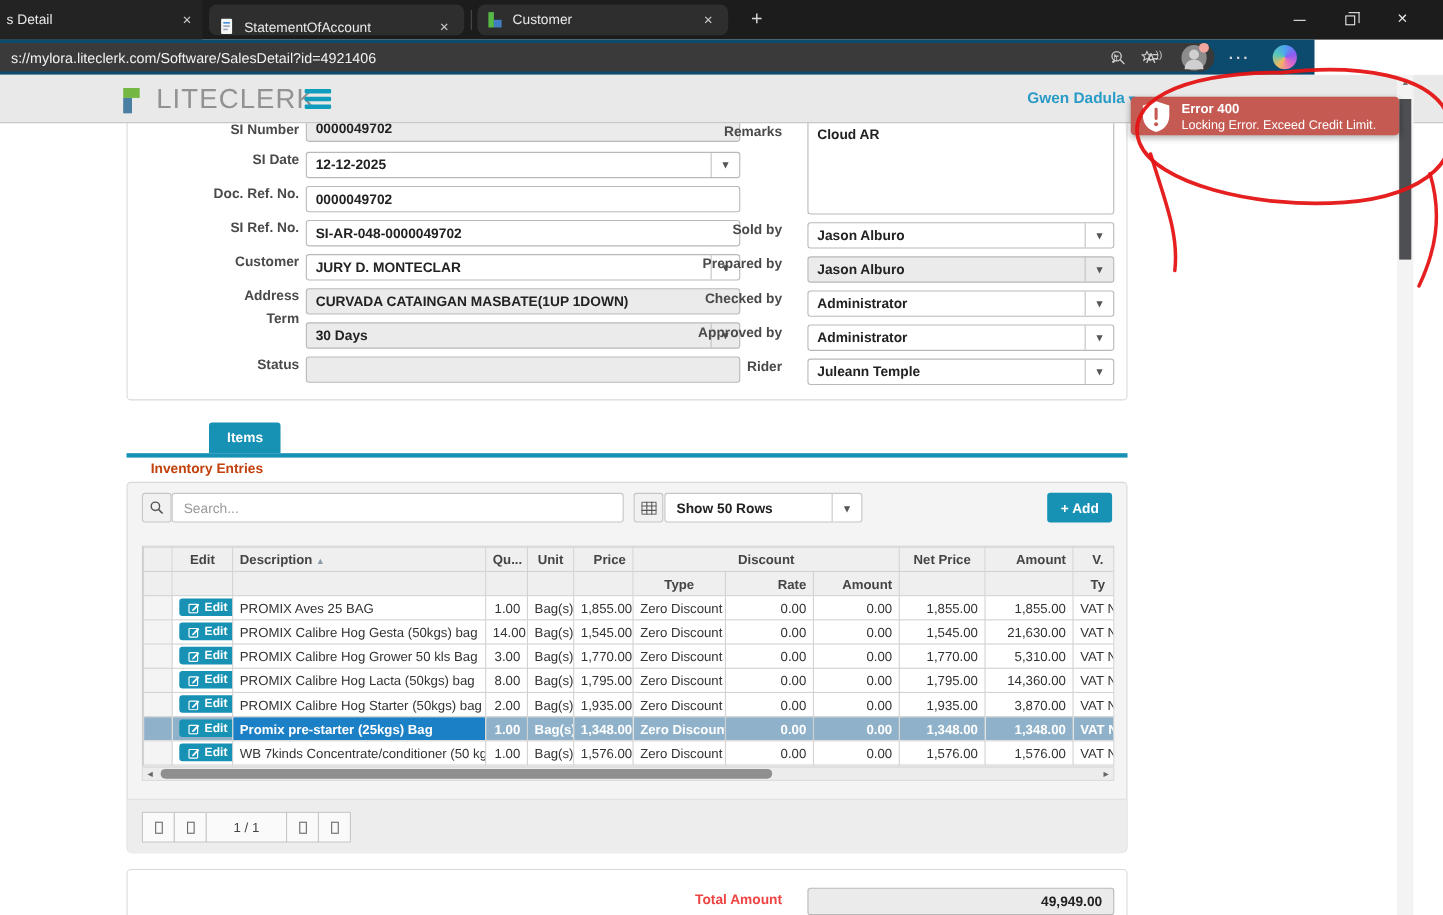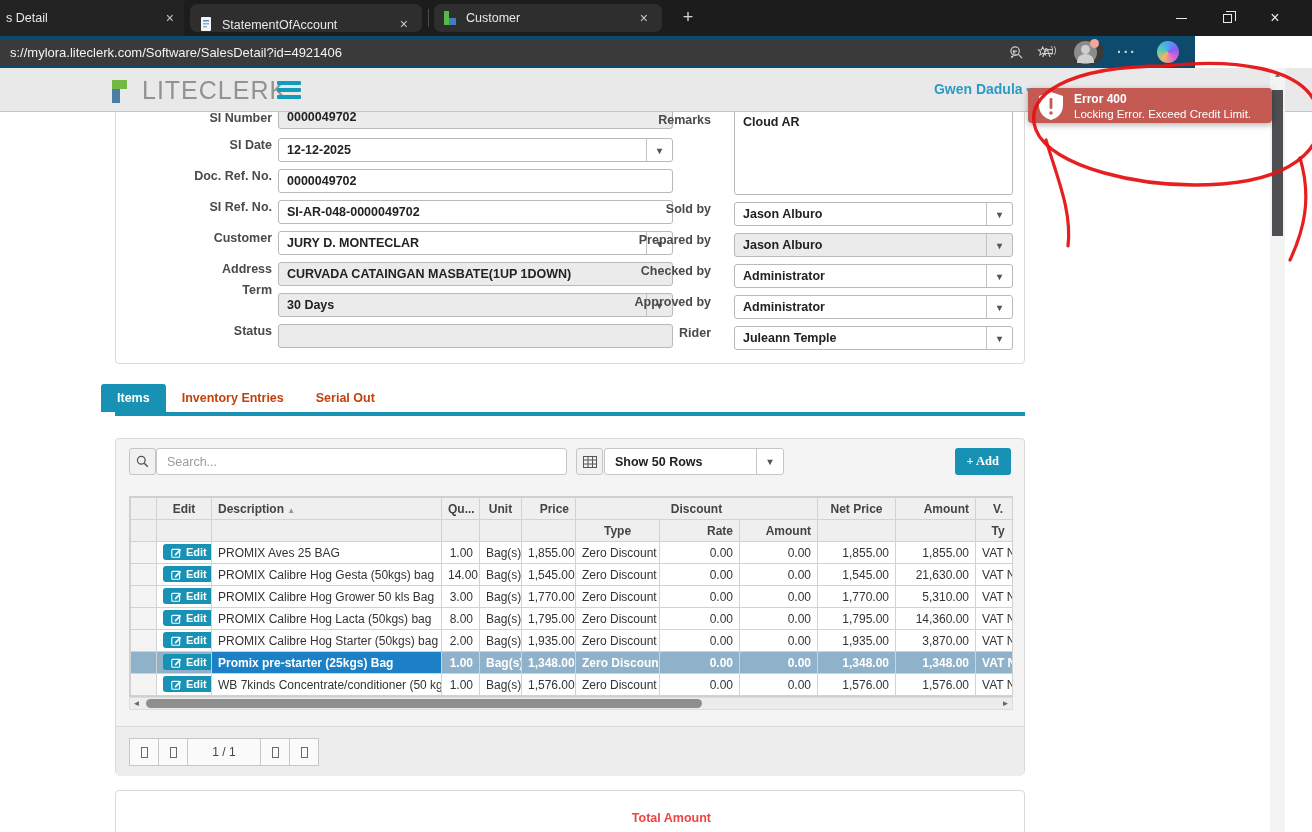--- a/index.html
+++ b/index.html
@@ -54,35 +54,35 @@
   .flabel { position:absolute; width:140px; text-align:right; font-size:12.5px; font-weight:bold; color:#4a4a4a; padding-top:5px; }
   .flabel.lcol { left:16px; } .flabel.rcol { left:455px; }
   .fld { position:absolute; height:24px; border:1px solid #b9b9b9; border-radius:3px; background:#fff; font-size:12.5px; font-weight:bold; color:#222; display:flex; align-items:center; padding:0 8px; }
   .fld.lcol { left:162px; width:280px; } .fld.rcol { left:618px; width:279px; }
   .fld.disabled { background:#ebebeb; }
   .fld.combo { padding-right:34px; }
   .fld .dd { position:absolute; right:0; top:0; bottom:0; width:26px; border-left:1px solid #c2c2c2; display:flex; align-items:center; justify-content:center; color:#555; font-size:10px; }
   .remarks { position:absolute; left:618px; top:4px; width:279px; height:86px; border:1px solid #b9b9b9; border-radius:3px; background:#fff; font-size:12.5px; font-weight:bold; color:#222; padding:5px 8px; }
 
   
-  .sec-tabs { position:absolute; left:101px; top:316px; display:flex; align-items:flex-end; height:28px; }
+  .sec-tabs { position:absolute; left:121px; top:316px; display:flex; align-items:flex-end; height:28px;flex-direction:column; }
   .sec-tab { font-size:12.5px; font-weight:bold; color:#c2410c; padding:7px 16px; cursor:pointer; }
   .sec-tab.active { background:#1791b4; color:#fff; border-radius:3px 3px 0 0; }
   .tabs-rule { position:absolute; left:115px; top:344px; width:910px; height:4px; background:#1791b4; }
 
   
   .grid-panel { left:115px; top:370px; width:910px; height:337px; background:#f4f4f4; }
   .tool-btn { position:absolute; top:9px; width:27px; height:27px; background:#f1f1f1; border:1px solid #c6c6c6; border-radius:3px; display:flex; align-items:center; justify-content:center; cursor:pointer; }
   .search-btn { left:13px; }
   .grid-btn { left:460px; }
   .search-input { position:absolute; left:40px; top:9px; width:411px; height:27px; border:1px solid #c6c6c6; border-radius:3px; font-size:12.5px; padding:0 10px; color:#333; background:#fff; font-family:"Liberation Sans",sans-serif; }
   .search-input::placeholder { color:#9a9a9a; }
   .rows-combo { position:absolute; left:488px; top:9px; width:180px; height:27px; background:#fff; border:1px solid #c6c6c6; border-radius:3px; font-size:12.5px; font-weight:bold; color:#222; display:flex; align-items:center; padding:0 36px 0 10px; }
   .rows-combo .dd { position:absolute; right:0; top:0; bottom:0; width:27px; border-left:1px solid #c6c6c6; display:flex; align-items:center; justify-content:center; color:#555; font-size:10px; }
-  .add-btn { position:absolute; right:13px; top:9px; height:27px; padding:0 12px; background:#1791b4; color:#fff; border:none; border-radius:3px; font-size:12.5px; font-weight:bold; cursor:pointer;font-family:Liberation Serif, serif; }
+  .add-btn { position:absolute; right:13px; top:9px; height:27px; padding:0 12px; background:#1791b4; color:#fff; border:none; border-radius:3px; font-size:12.5px; font-weight:bold; cursor:pointer; }
 
   .tbl-wrap { position:absolute; left:13px; top:57px; width:884px; height:201px; overflow:hidden; background:#fff; border:1px solid #cfcfcf; }
   table.items { border-collapse:collapse; table-layout:fixed; width:890px; font-size:12px; }
   table.items th, table.items td { border:1px solid #d2d2d2; height:22px; padding:0 6px; overflow:hidden; white-space:nowrap; }
   table.items th { background:#efefef; color:#444; font-size:12px; font-weight:bold; }
   table.items td { color:#333; background:#fff; }
   td.c-sel { background:#f4f4f4 !important; }
   td.num { text-align:right; }
   th.h-desc { text-align:left; } th.h-num { text-align:right; } th.h-c { text-align:center; }
   .sort-asc { font-size:8px; color:#8a9aa6; }
@@ -515,20 +515,21 @@
             </div>
           <div class="pg-btn">
               <span class="tofu"></span>
             </div>
         </div>
       </div>
     </div>
 
     <div class="card total-card">
       <div class="total-label">Total Amount</div>
+      <div class="total-field">49,949.00</div>
     </div>
 
     <div class="toast">
       <svg class="toast-icon" viewBox="0 0 26 30">
         <path d="M13 1 L25 5 V14 C25 22 20 27 13 29 C6 27 1 22 1 14 V5 Z" fill="#fff"></path>
         <rect x="11.6" y="7" width="2.8" height="11" rx="1.2" fill="#c45a52"></rect>
         <circle cx="13" cy="22" r="1.8" fill="#c45a52"></circle>
       </svg>
       <div>
         <div class="toast-title">Error 400</div>

